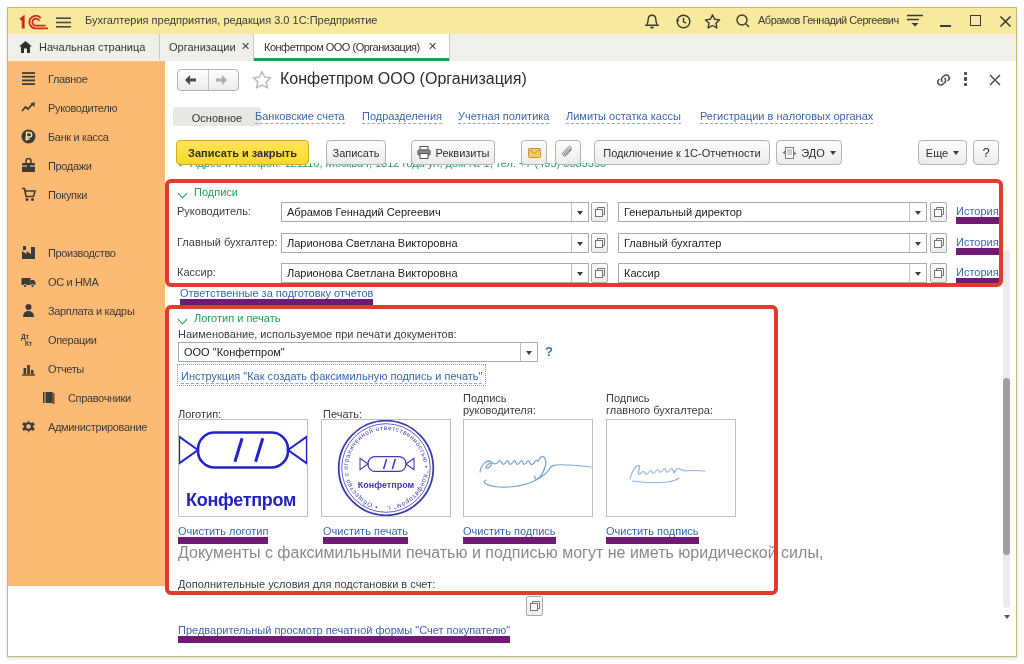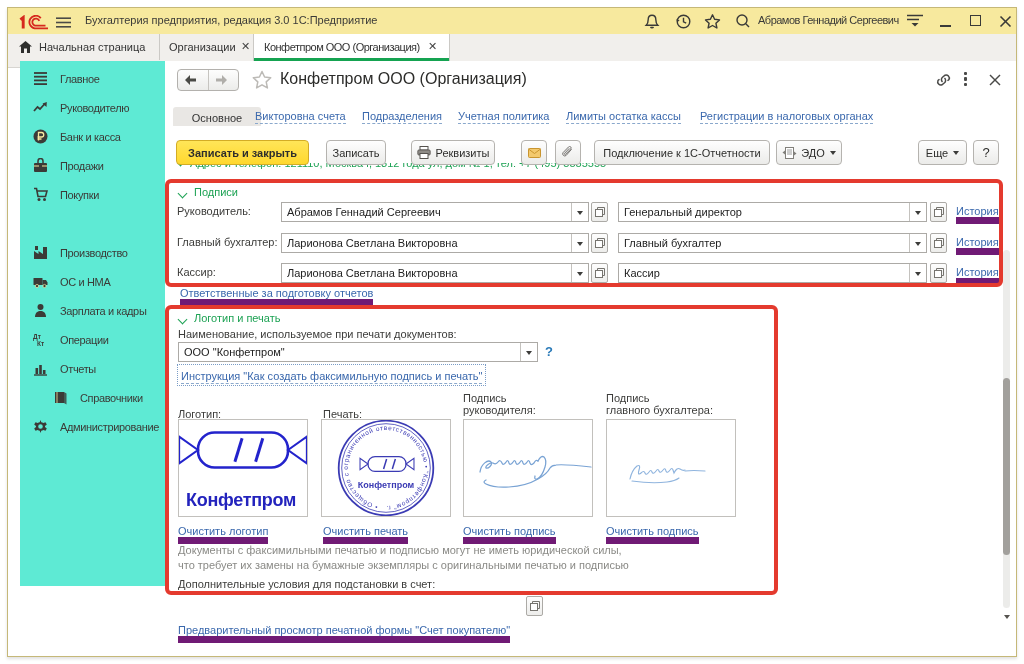--- a/index.html
+++ b/index.html
@@ -5,40 +5,40 @@
 html,body{width:1024px;height:664px;background:#fdfdfd;font-family:"Liberation Sans",sans-serif;overflow:hidden}
 #stage{position:relative;width:1024px;height:664px;background:#fff}
 #win{position:absolute;left:7px;top:7px;width:1010px;height:650px;border:1px solid #c5b878;background:#fff;box-shadow:0 2px 3px rgba(0,0,0,.12)}
 .abs{position:absolute}
 #titlebar{position:absolute;left:0;top:0;width:1008px;height:26px;background:#f7e99e}
 #titlebar .ttext{position:absolute;left:77px;top:6px;font-size:11px;color:#3a3a38}
 #tabbar{position:absolute;left:0;top:26px;width:1008px;height:34px;background:#f1efec;border-bottom:1px solid #d7d5d1}
 .tab{position:absolute;top:7px;height:27px;font-size:11px;color:#333;white-space:nowrap}
 .tabsep{position:absolute;top:0;width:1px;height:26px;background:#cbc9c5}
 .tabx{color:#444;font-size:11px}
-#sidebar{position:absolute;left:12px;top:53px;width:157px;height:525px;background:#5eead4}
+#sidebar{position:absolute;left:0;top:53px;width:157px;height:525px;background:#fdba74}
 .sbitem{position:absolute;left:0;width:157px;height:29px}
 .sbitem .ic{position:absolute;left:13px;top:7px;width:15px;height:15px}
 .sbitem .tx{position:absolute;left:40px;top:9px;font-size:11px;color:#3b3b37;letter-spacing:-0.35px;white-space:nowrap}
 #content{position:absolute;left:157px;top:53px;width:851px;height:595px;background:#fff}
 .btn{position:absolute;height:25px;border:1px solid #b5b3af;border-radius:4px;background:linear-gradient(#fefefe,#ebebe9);font-size:11px;color:#2e2e2c;display:flex;align-items:center;justify-content:center;white-space:nowrap}
 .btn.yellow{background:linear-gradient(#ffe558,#ffd82e);border-color:#d3ac25;font-weight:bold}
 .lnk{color:#3a68ad;font-size:11px;white-space:nowrap;text-decoration:none}
 .dash{border-bottom:1px dashed #8aa8cc;padding-bottom:1px}
 .sold{border-bottom:7px solid #701a75}
 .green{color:#1da254;font-size:11px;white-space:nowrap}
 .inp{position:absolute;height:20px;border:1px solid #acaaa6;background:#fff;font-size:11px;color:#222;display:flex;align-items:center;padding-left:5px;white-space:nowrap}
 .inp .dd{position:absolute;right:0;top:0;width:17px;height:18px;border-left:1px solid #c4c2be;display:flex;align-items:center;justify-content:center}
 .inp .dd:after{content:"";width:0;height:0;border:3.5px solid transparent;border-top:4.5px solid #3c3c3a;margin-top:4px}
 .chooser{position:absolute;width:17px;height:20px;border:1px solid #acaaa6;border-radius:2px;background:linear-gradient(#fdfdfd,#ededeb)}
 .chooser svg{position:absolute;left:3px;top:4px}
 .lbl{font-size:11px;color:#3c3c3a;white-space:nowrap}
 .imgbox{position:absolute;width:130px;height:98px;border:1px solid #c2c0bc;background:#fff}
 .redbox{position:absolute;border:4px solid #e43a2e;border-radius:6px;z-index:50}
-.graytext{font-size:11px;color:#8a8a86;white-space:nowrap}
+.graytext{font-size:16px;color:#8a8a86;white-space:nowrap}
 .chev{display:inline-block;width:7px;height:7px;border-left:1.6px solid #1da254;border-bottom:1.6px solid #1da254;transform:rotate(-45deg);vertical-align:2px}
 .winico{stroke:#3a3a38;fill:none;stroke-width:1.4}
 </style></head>
 <body>
 <div id="stage">
 <div id="win">
 
   <div id="titlebar">
     <svg class="abs" style="left:11px;top:7px" width="30" height="15" viewBox="0 0 30 15">
       <path d="M4.2 13.5 L4.2 2.5 L1.4 4.6" stroke="#d6281e" stroke-width="2.9" fill="none"></path>
@@ -227,21 +227,21 @@
       <div style="width:3.2px;height:3.2px;background:#4a4a48;border-radius:1px"></div>
     </div>
     <svg class="abs" style="left:824px;top:13px" width="12" height="12" viewBox="0 0 12 12">
       <g stroke="#4a4a48" stroke-width="1.4">
             <path d="M1 1 L11 11"></path>
             <path d="M11 1 L1 11"></path>
           </g>
     </svg>
 
     <div class="abs" style="left:8px;top:46px;width:88px;height:21px;background:#e9e7e4;border-radius:3px;font-size:11px;color:#333;display:flex;align-items:center;justify-content:center">Основное</div>
-    <div class="abs lnk dash" style="left:90px;top:49px">Викторовна счета</div>
+    <div class="abs lnk dash" style="left:90px;top:49px">Банковские счета</div>
     <div class="abs lnk dash" style="left:197px;top:49px">Подразделения</div>
     <div class="abs lnk dash" style="left:293px;top:49px">Учетная политика</div>
     <div class="abs lnk dash" style="left:401px;top:49px">Лимиты остатка кассы</div>
     <div class="abs lnk dash" style="left:535px;top:49px">Регистрации в налоговых органах</div>
 
     <div class="abs green" style="left:12px;top:96px"><span class="chev"></span>&nbsp;&nbsp;Адрес и телефон: 121110, Москва г, 1812 года ул, дом № 1, тел: +7 (495) 5555555</div>
     <div class="abs" style="left:0;top:65px;width:851px;height:37px;background:#fff"></div>
 
     <div class="btn yellow" style="left:11px;top:79px;width:133px">Записать и закрыть</div>
     <div class="btn" style="left:161px;top:79px;width:60px">Записать</div>
@@ -387,21 +387,20 @@
               <path d="M25 61 Q45 64 60 62 Q68 61 72 58"></path>
             </g>
           </svg></div>
 
     <div class="abs lnk sold" style="left:13px;top:464px">Очистить логотип</div>
     <div class="abs lnk sold" style="left:158px;top:464px">Очистить печать</div>
     <div class="abs lnk sold" style="left:298px;top:464px">Очистить подпись</div>
     <div class="abs lnk sold" style="left:441px;top:464px">Очистить подпись</div>
 
     <div class="abs graytext" style="left:13px;top:483px">Документы с факсимильными печатью и подписью могут не иметь юридической силы,</div>
-    <div class="abs graytext" style="left:13px;top:498px">что требует их замены на бумажные экземпляры с оригинальными печатью и подписью</div>
 
     <div class="abs lbl" style="left:13px;top:517px">Дополнительные условия для подстановки в счет:</div>
     <div class="chooser" style="left:361px;top:535px">
           <svg width="10" height="10" viewBox="0 0 10 10">
             <rect x="0.5" y="2.5" width="7" height="7" fill="#fff" stroke="#76746f"></rect>
             <path d="M2.5 2.5 V0.5 H9.5 V7.5 H7.5" fill="none" stroke="#76746f"></path>
           </svg>
         </div>
 
     <div class="abs lnk sold" style="left:13px;top:563px">Предварительный просмотр печатной формы "Счет покупателю"</div>

